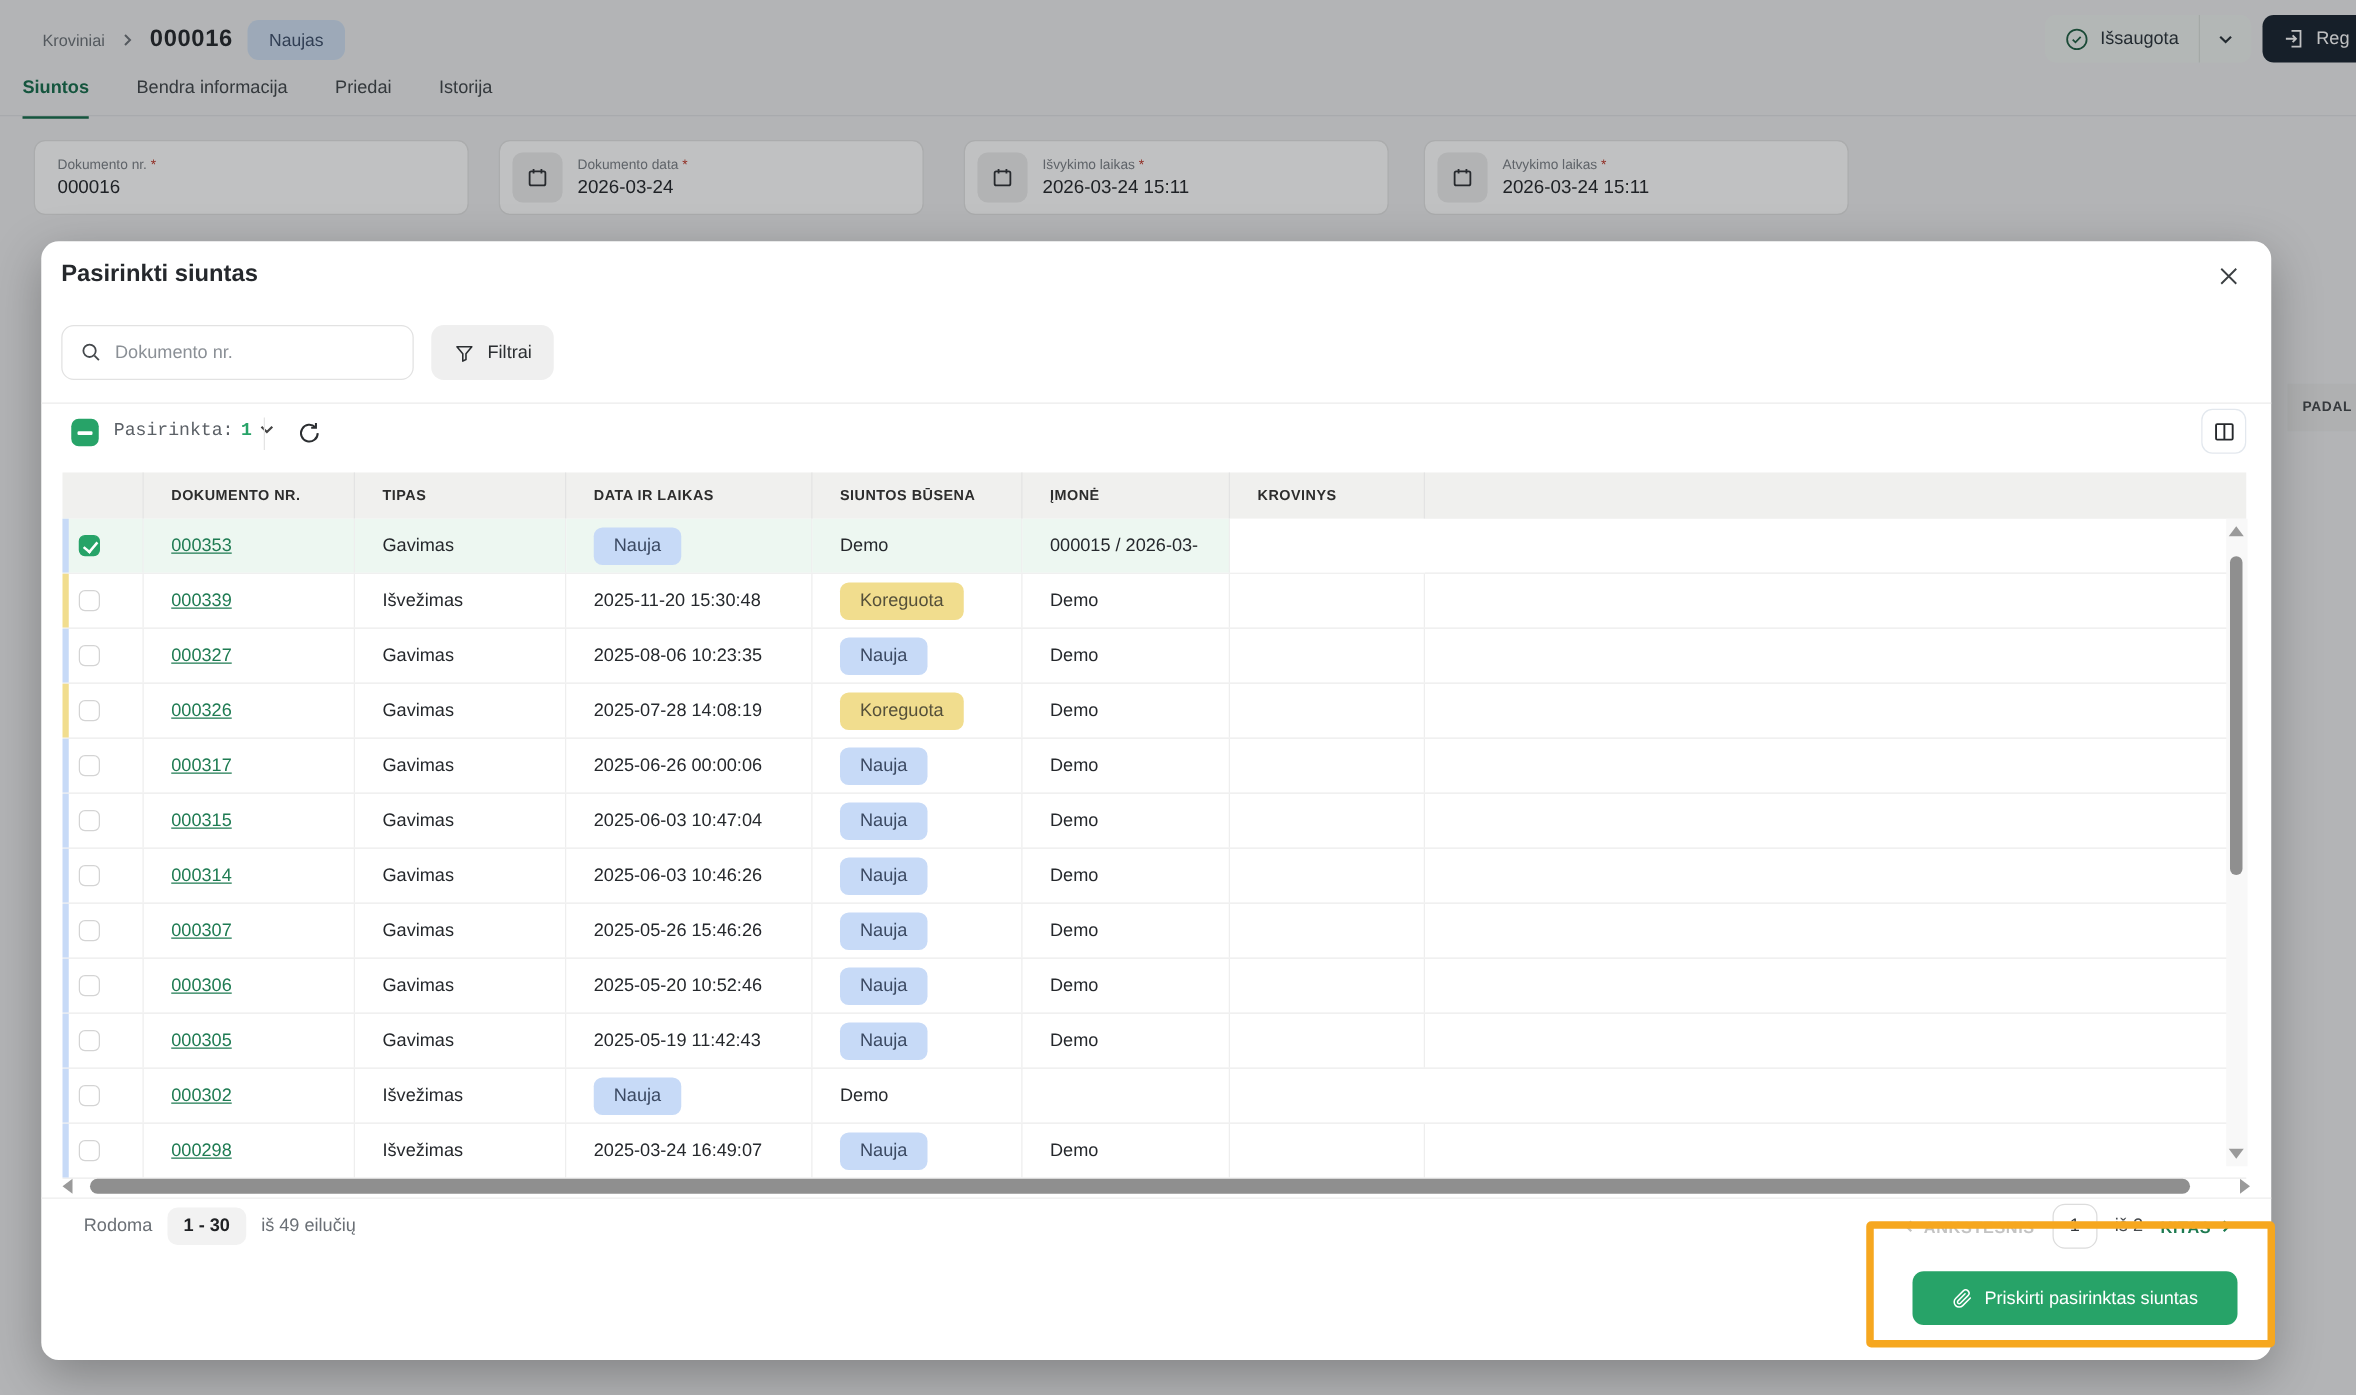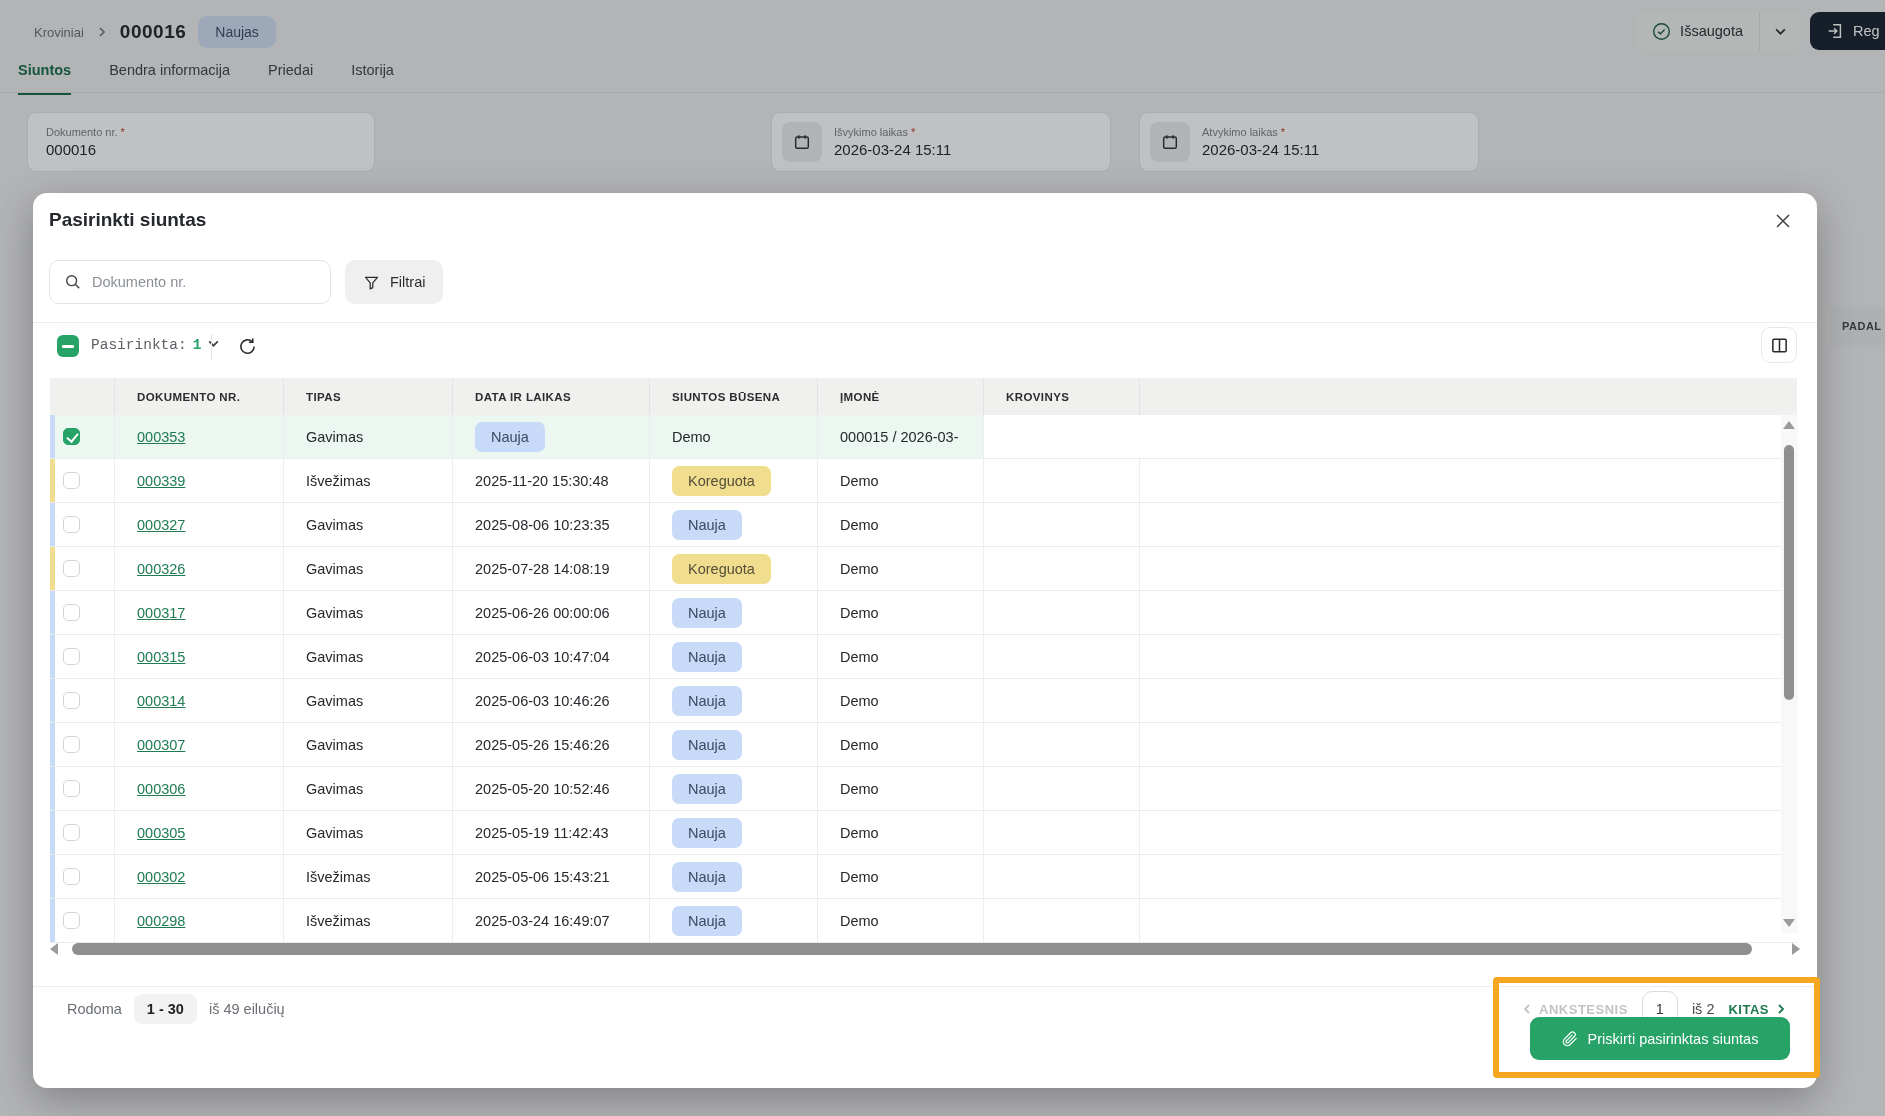--- a/index.html
+++ b/index.html
@@ -95,21 +95,21 @@
   .tri-up { border-left:6px solid transparent; border-right:6px solid transparent; border-bottom:8px solid #9a9a9a;
     position:absolute; left:2px; top:6px; }
   .tri-down { border-left:6px solid transparent; border-right:6px solid transparent; border-top:8px solid #9a9a9a;
     position:absolute; left:2px; bottom:6px; }
   .tri-left { border-top:6px solid transparent; border-bottom:6px solid transparent; border-right:8px solid #9a9a9a; }
   .tri-right { border-top:6px solid transparent; border-bottom:6px solid transparent; border-left:8px solid #9a9a9a;
     position:absolute; right:0; top:2px; }
 
   
   .m-footer { position:absolute; left:0; top:765px; width:100%; height:44px; border-top:1px solid #ededed;
-    display:flex; align-items:center;margin-top:28px; }
+    display:flex; align-items:center; }
   .rodoma { display:flex; align-items:center; gap:12px; padding-left:34px; font-size:14.5px; color:#6a6f75; }
   .range-pill { background:#f2f2f2; border-radius:8px; padding:7px 13px; font-weight:bold; color:#202225; font-size:14.5px; }
   .pagination { position:absolute; right:30px; top:4px; display:flex; align-items:center; gap:14px; }
   .pg-prev { display:flex; align-items:center; gap:6px; color:#c3c3c3; font-size:13px; font-weight:bold; letter-spacing:.5px; }
   .pg-box { width:36px; height:36px; border:1.5px solid #dcdcdc; border-radius:10px; display:flex;
     align-items:center; justify-content:center; font-size:14.5px; color:#33373b; }
   .pg-of { font-size:14.5px; color:#474b4f; }
   .pg-next { display:flex; align-items:center; gap:6px; color:#1d7a50; font-size:13px; font-weight:bold; letter-spacing:.5px; }
   .assign-btn { position:absolute; left:1497px; top:824px; width:260px; height:43px; background:var(--accent-green);
     border:none; border-radius:9px; color:#fff; font-size:14.5px; display:flex; align-items:center;
@@ -172,20 +172,32 @@
     <div class="tab">Istorija</div>
   </div>
   <div class="tabs-line"></div>
 
   <div class="field" style="left:27px; width:348px;">
     <div class="txt">
       <div class="f-label"><span>Dokumento nr.</span> <span class="req">*</span></div>
       <div class="f-value">000016</div>
     </div>
   </div>
+  <div class="field" style="left:399px; width:340px;">
+    <div class="cal">
+      <svg width="18" height="18" viewBox="0 0 20 20">
+          <rect x="3" y="4.5" width="14" height="12.5" rx="1.5" fill="none" stroke="#2c2f33" stroke-width="1.6"></rect>
+          <path d="M6.5 2.5v4M13.5 2.5v4" stroke="#2c2f33" stroke-width="1.6"></path>
+        </svg>
+    </div>
+    <div class="txt">
+      <div class="f-label"><span>Dokumento data</span> <span class="req">*</span></div>
+      <div class="f-value">2026-03-24</div>
+    </div>
+  </div>
   <div class="field" style="left:771px; width:340px;">
     <div class="cal">
       <svg width="18" height="18" viewBox="0 0 20 20">
           <rect x="3" y="4.5" width="14" height="12.5" rx="1.5" fill="none" stroke="#2c2f33" stroke-width="1.6"></rect>
           <path d="M6.5 2.5v4M13.5 2.5v4" stroke="#2c2f33" stroke-width="1.6"></path>
         </svg>
     </div>
     <div class="txt">
       <div class="f-label"><span>Išvykimo laikas</span> <span class="req">*</span></div>
       <div class="f-value">2026-03-24 15:11</div>
@@ -433,21 +445,20 @@
       <div class="c filler"></div>
     </div>
         <div class="trow blue">
       <div class="c cb">
             <span class="rcheck"></span>
           </div>
       <div class="c">
             <a class="doclink">000302</a>
           </div>
       <div class="c">Išvežimas</div>
-      <div class="c">2025-05-06 15:43:21</div>
       <div class="c">
             <span class="badge blue">Nauja</span>
           </div>
       <div class="c">Demo</div>
       <div class="c"></div>
       <div class="c filler"></div>
     </div>
         <div class="trow blue">
       <div class="c cb">
             <span class="rcheck"></span>

